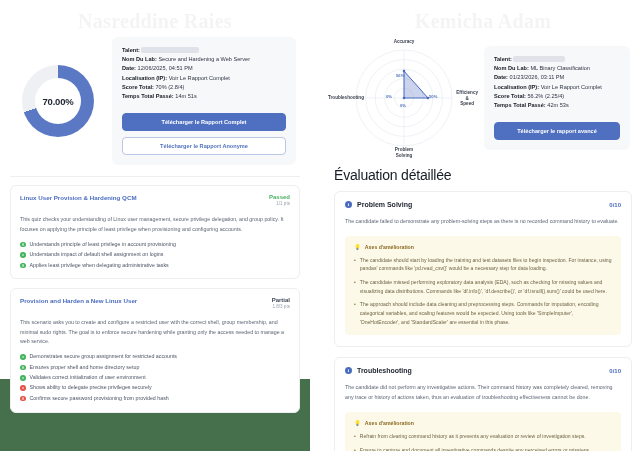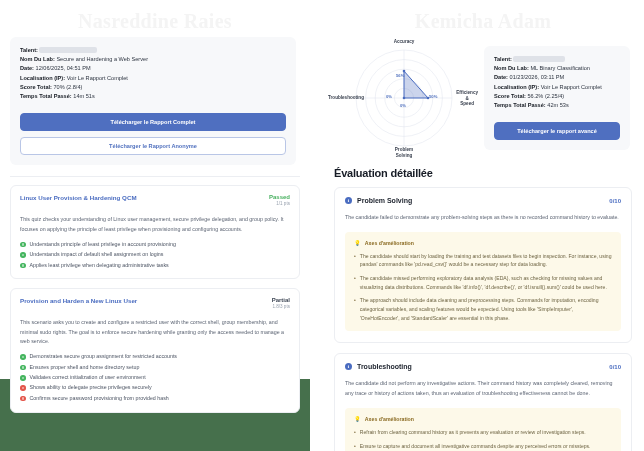--- a/index.html
+++ b/index.html
@@ -122,21 +122,21 @@
   .ax-top    { left: 50%; transform: translateX(-50%); top: 4px; }
   .ax-right  { right: 2px; top: 50%; transform: translateY(-50%); }
   .ax-bottom { left: 50%; transform: translateX(-50%); bottom: 3px; }
   .ax-left   { left: 0px; top: 50%; transform: translateY(-50%); }
   .val-label { position: absolute; font-size: 4.2px; font-weight: bold; color: #5272bf; }
 
   .right-info { flex: 1; }
 
   
   .eval-title {
-    font-size: 11px; font-weight: bold; color: #171c26;
+    font-size: 14px; font-weight: normal; color: #171c26;
     padding: 6px 0 0 12px; letter-spacing: -.2px;
   }
   .eval-list { padding: 8px 12px 0 12px; display: flex; flex-direction: column; gap: 10px; }
   .eval-card { border: 1px solid #eceef2; border-radius: 6px; padding: 9px 10px 11px 10px; background: #fff; }
   .eval-head { display: flex; align-items: center; justify-content: space-between; }
   .eval-head-l { display: flex; align-items: center; gap: 5px; }
   .i-icon {
     width: 7px; height: 7px; border-radius: 50%; background: #4a6cc0;
     color: #fff; font-size: 5px; font-weight: bold;
     display: flex; align-items: center; justify-content: center;
@@ -159,20 +159,25 @@
 
 <div class="screen">
 
   <div class="pane pane-left">
     <div class="green-band"></div>
     <div class="left-sheet">
 
       <div class="doc-title">Nasreddine Raies</div>
 
       <div class="summary">
+        <div class="donut-wrap">
+          <div class="donut">
+            <span class="donut-label">70.00%</span>
+          </div>
+        </div>
 
         <div class="info-card">
           <div class="info-line">
             <b>Talent:</b>
             <span class="redacted"></span>
           </div>
           <div class="info-line">
             <b>Nom Du Lab:</b>
             <span>Secure and Hardening a Web Server</span>
           </div>

